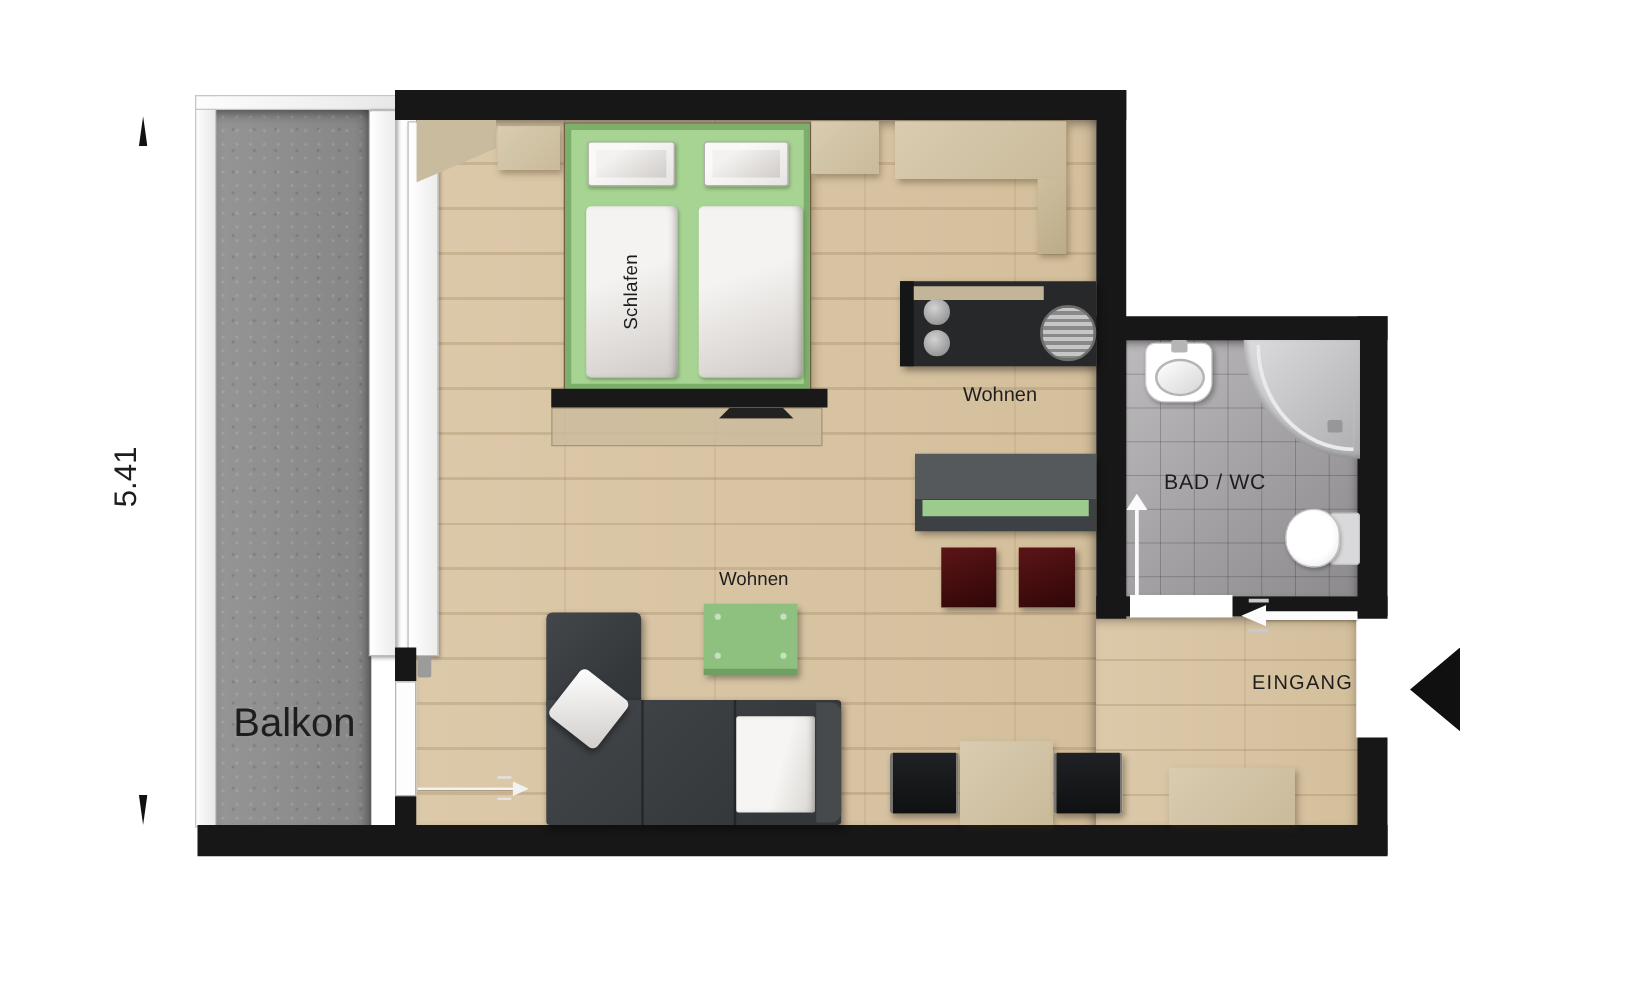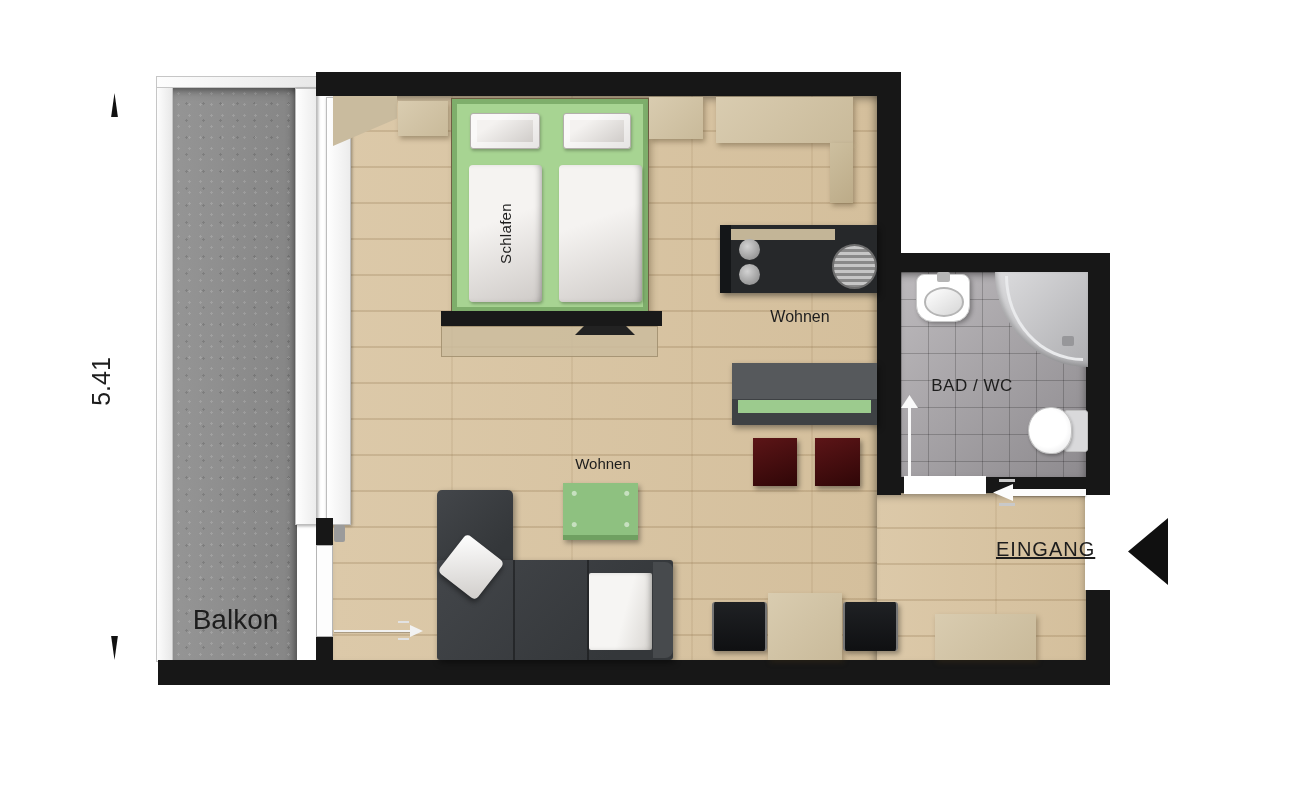--- a/index.html
+++ b/index.html
@@ -161,25 +161,25 @@
   <div class="abs" style="left:999px;top:479px;width:16px;height:3px;background:#c9c9c9;"></div>
   <div class="abs" style="left:999px;top:503px;width:16px;height:3px;background:#c9c9c9;"></div>
 
   <div class="abs" style="left:334px;top:630px;width:80px;height:2px;background:#f2f2f2;box-shadow:0 1px 1px rgba(0,0,0,0.25);"></div>
   <div class="abs" style="left:410px;top:625px;width:13px;height:12px;background:#f2f2f2;clip-path:polygon(100% 50%,0 0,0 100%);"></div>
   <div class="abs" style="left:398px;top:621px;width:11px;height:2px;background:#e2e2e2;"></div>
   <div class="abs" style="left:398px;top:638px;width:11px;height:2px;background:#e2e2e2;"></div>
 
   <div class="abs" style="left:1128px;top:518px;width:40px;height:67px;background:#101010;clip-path:polygon(0 50%,100% 0,100% 100%);"></div>
 
-  <div class="plan-label" style="left:178px;top:560px;width:115px;font-size:28px;margin-top:44px;">Balkon</div>
+  <div class="plan-label" style="left:178px;top:560px;width:115px;font-size:32px;">Balkon</div>
   <div class="plan-label" style="left:758px;top:308px;width:84px;font-size:16px;">Wohnen</div>
   <div class="plan-label" style="left:563px;top:455px;width:80px;font-size:15px;">Wohnen</div>
   <div class="plan-label" style="left:912px;top:376px;width:120px;font-size:17px;letter-spacing:0.5px;">BAD / WC</div>
-  <div class="plan-label" style="left:996px;top:538px;width:92px;font-size:20px;letter-spacing:1px;text-decoration:underline;">EINGANG</div>
+  <div class="plan-label" style="left:996px;top:538px;width:92px;font-size:16px;letter-spacing:1px;">EINGANG</div>
 
   <div class="plan-label flexc" style="left:55px;top:338px;width:92px;height:86px;">
     <span class="rot" style="font-size:25px;">5.41</span>
   </div>
   <div class="abs" style="left:108px;top:93px;width:13px;height:24px;background:#111111;clip-path:polygon(50% 0,76% 100%,24% 100%);"></div>
   <div class="abs" style="left:108px;top:636px;width:13px;height:24px;background:#111111;clip-path:polygon(50% 100%,76% 0,24% 0);"></div>
 
 </div>
 
 </body></html>

